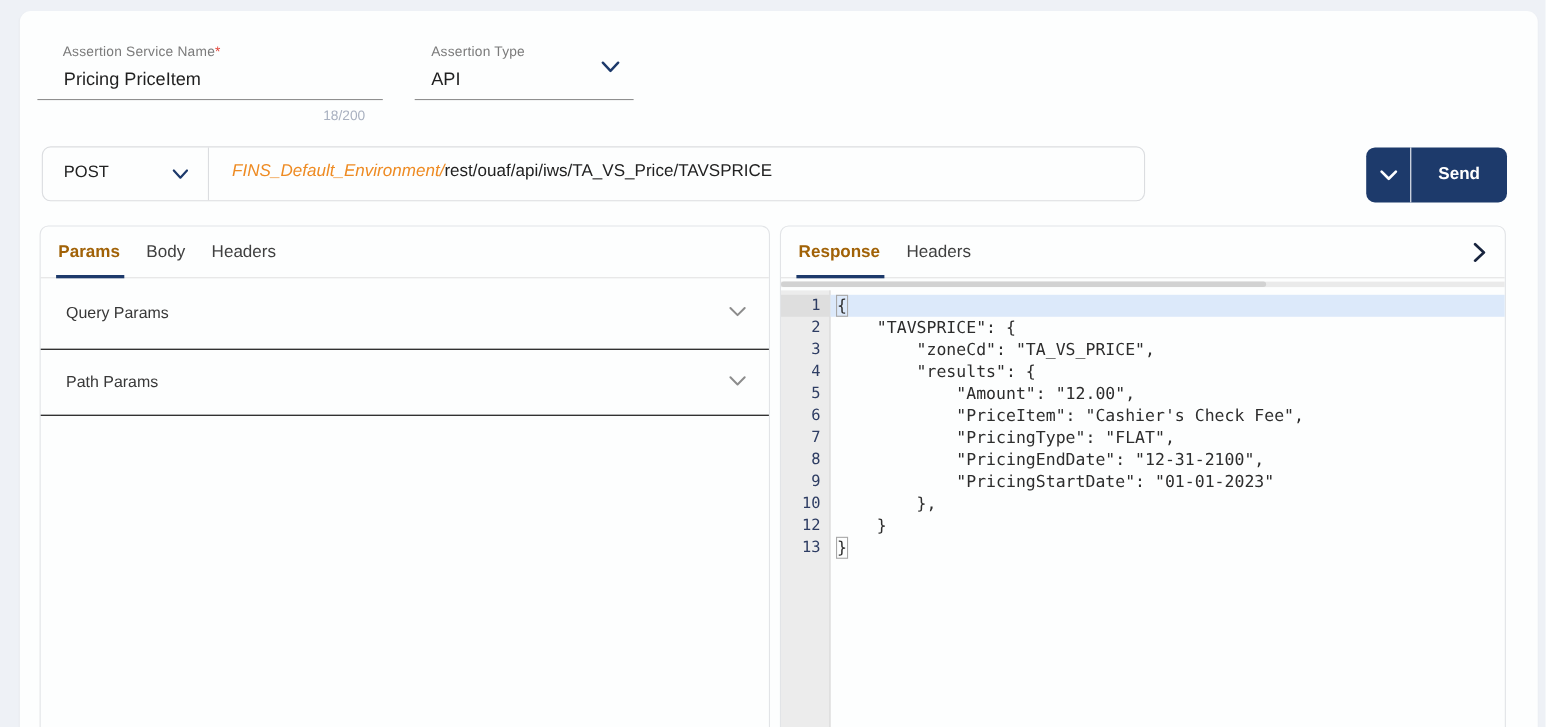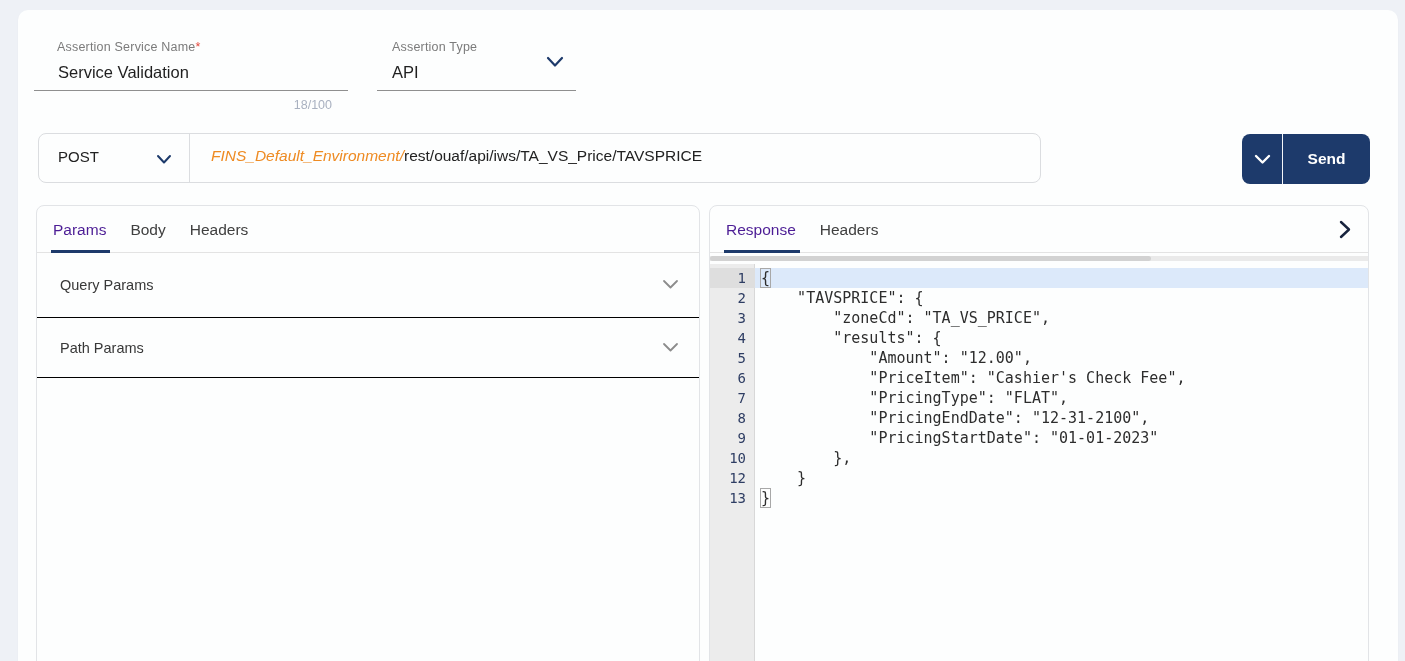--- a/index.html
+++ b/index.html
@@ -40,21 +40,21 @@
   
   .panel { position:absolute; top:195px; height:505px; background:#fdfefe;
            border:1px solid #e2e4e7; border-radius:8px; }
   .panel-left  { left:18px;  width:664px; }
   .panel-right { left:691px; width:660px; overflow:hidden; }
 
   .tab-row { position:relative; height:47px; border-bottom:1px solid #e3e3e3;
              display:flex; align-items:center; padding-left:16px; gap:24px; }
   .tab { font-size:15.5px; color:#404040; cursor:pointer; position:relative;
          height:47px; line-height:47px; }
-  .tab.active { color:#4c1d95; font-weight:400; }
+  .tab.active { color:#a16207; font-weight:700; }
   .tab.active::after { content:""; position:absolute; left:-2px; right:-4px; bottom:0;
                        height:3px; background:#1d3a6b; }
   .panel-expand { position:absolute; right:16px; top:14px; cursor:pointer; }
 
   .acc-row { position:relative; border-bottom:1px solid #000000; cursor:pointer; }
   .acc-row-1 { height:65px; }
   .acc-row-2 { height:60px; }
   .acc-label { position:absolute; left:23px; top:50%; transform:translateY(-50%);
                font-size:14.5px; color:#383838; }
   .acc-chevron { position:absolute; right:20px; top:50%; transform:translateY(-50%); }
@@ -77,23 +77,23 @@
   .bracket { border:1px solid #a8a8a8; margin-left:-1px; }
 </style>
 </head>
 <body>
 
 <div class="main-card">
 
   <div class="field-label" style="left:39px; top:30px;">
     <span>Assertion Service Name</span><span class="req">*</span>
   </div>
-  <div class="field-value" style="left:40px; top:53px;">Service Validation</div>
+  <div class="field-value" style="left:40px; top:53px;">Pricing PriceItem</div>
   <div class="underline" style="left:16px; top:80px; width:314px;"></div>
-  <div class="counter">18/100</div>
+  <div class="counter">18/200</div>
 
   <div class="field-label" style="left:374px; top:30px;">Assertion Type</div>
   <div class="field-value" style="left:374px; top:53px;">API</div>
   <span class="select-chevron">
     <svg width="18" height="12" viewBox="0 0 18 12">
         <polyline points="2,2 9,9.5 16,2" fill="none" stroke="#1d3a6b" stroke-width="2.2" stroke-linecap="round" stroke-linejoin="round"></polyline>
       </svg>
   </span>
   <div class="underline" style="left:359px; top:80px; width:199px;"></div>
 

